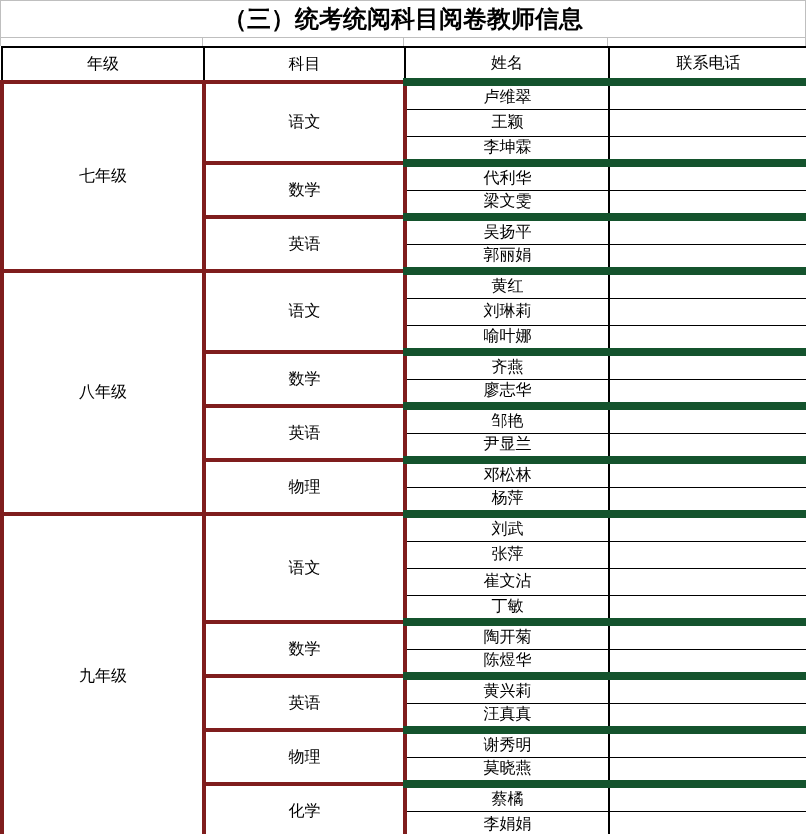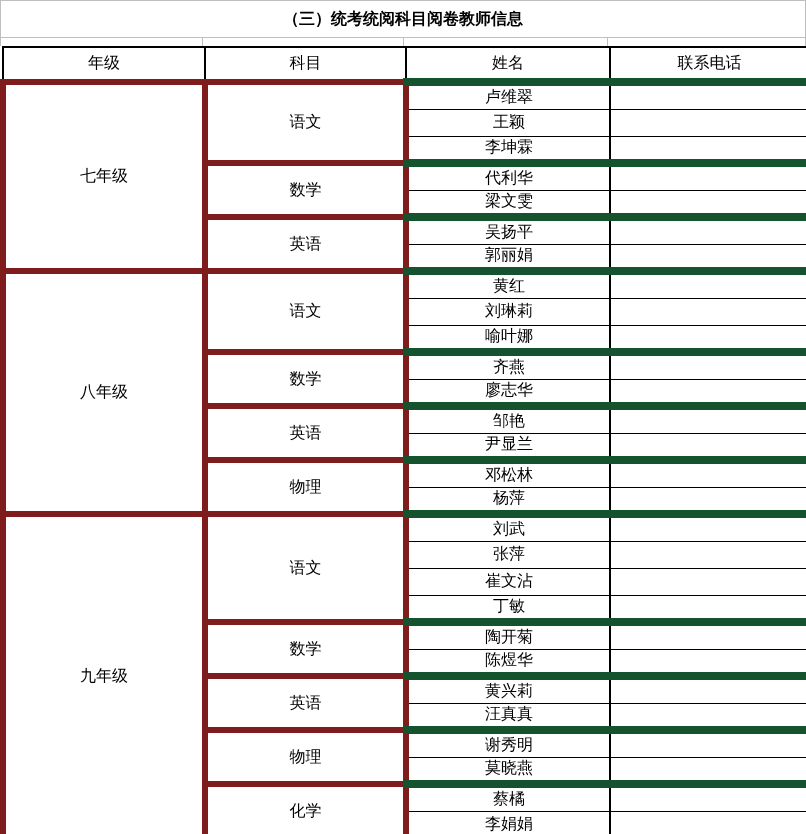--- a/index.html
+++ b/index.html
@@ -12,21 +12,21 @@
     font-family: "Liberation Sans", "DejaVu Sans", sans-serif;
     color: #000000;
     background: #ffffff;
   }
   
   .title-row {
     box-sizing: border-box;
     height: 37px;
     line-height: 35px;
     text-align: center;
-    font-size: 16px;
+    font-size: 24px;
     font-weight: bold;
     border: 1px solid #bfbfbf;
     border-bottom: none;
   }
   
   .gap-row {
     box-sizing: border-box;
     height: 9px;
     display: flex;
     border-top: 1px solid #bfbfbf;
@@ -65,21 +65,21 @@
     border-top: 1px solid #000000;
     border-bottom: 1px solid #000000;
     padding: 0;
     font-size: 16px;
     text-align: center;
     vertical-align: middle;
     overflow: hidden;
     white-space: nowrap;
   }
   td.grade-cell, td.subject-cell {
-    border: 6px solid #7f1d1d;
+    border: 4px solid #7f1d1d;
     text-align: center;
   }
   td.group-start {
     border-top: 8px solid #14532d;
   }
 </style>
 </head>
 <body>
 
 <div class="sheet">

